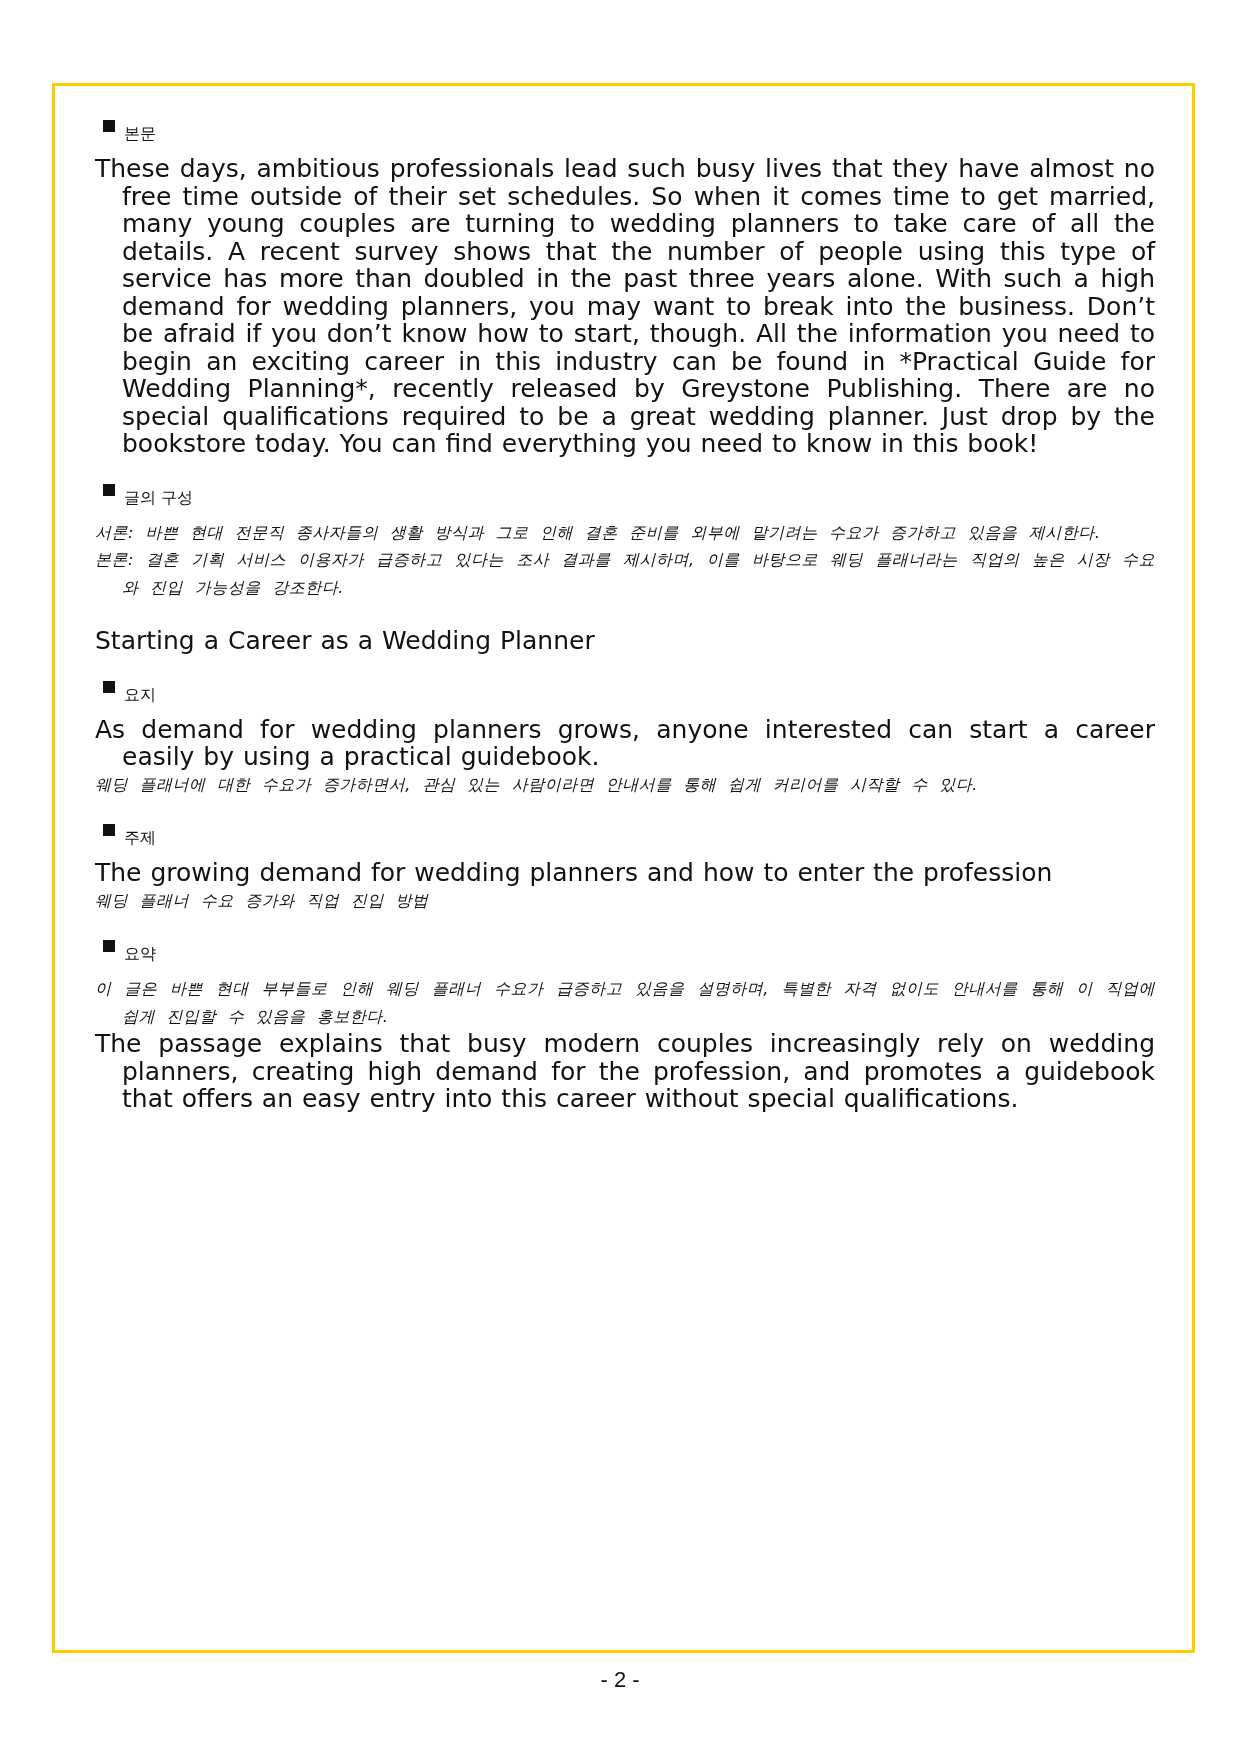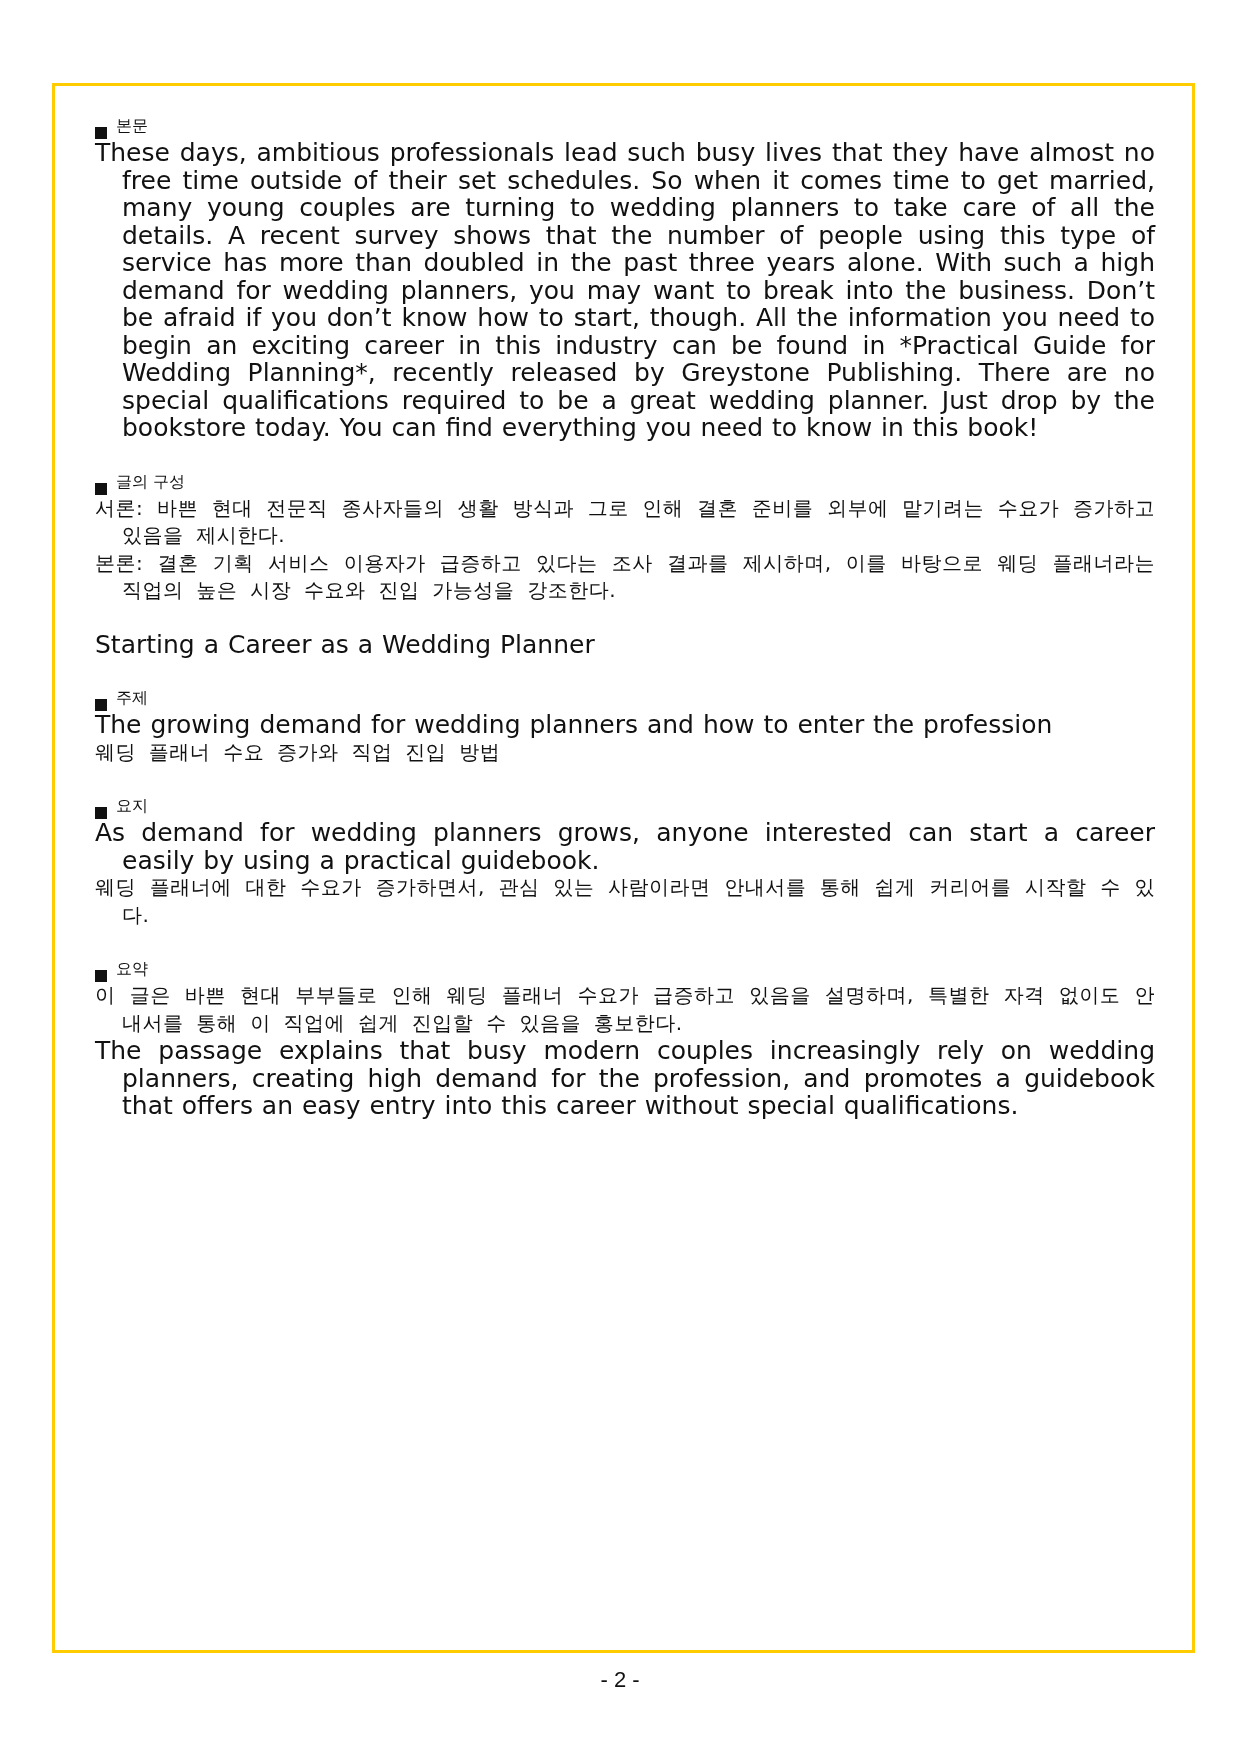--- a/index.html
+++ b/index.html
@@ -28,25 +28,25 @@
     position: absolute;
     left: 40px;
     top: 26px;
     width: 1060px;
   }
   .section {
     margin: 0 0 26px 0;
   }
   .section-heading {
     display: flex;
-    align-items: flex-end;
+    align-items: flex-start;
     height: 27px;
     line-height: 27px;
     font-size: 16px;
-    margin: 0;
+    margin: 8px;
   }
   .square-bullet {
     display: inline-block;
     width: 12px;
     height: 12px;
     background: #111111;
     margin-right: 9px;
     position: relative;
     top: 0px;
   }
@@ -55,24 +55,25 @@
     line-height: 27.5px;
     margin: 0;
     text-align: justify;
     text-align-last: left;
     padding-left: 27px;
     text-indent: -27px;
     letter-spacing: 0px;
     word-spacing: 1px;
   }
   .para.ko {
-    font-size: 20px;
+    font-size: 16px;
     line-height: 27.5px;
     letter-spacing: 0.5px;
     word-spacing: 6px;
+    font-style: italic;
   }
   .para.plain {
     text-align: right;
   }
   .struct-label {
     display: inline;
   }
   .page-number {
     position: absolute;
     top: 1660px;
@@ -108,33 +109,33 @@
       <p class="para ko"><span class="struct-label">본론:</span> <span>결혼 기획 서비스 이용자가 급증하고 있다는 조사 결과를 제시하며, 이를 바탕으로 웨딩 플래너라는 직업의 높은 시장 수요와 진입 가능성을 강조한다.</span></p>
     </div>
 
     <div class="section">
       <p class="para plain">Starting a Career as a Wedding Planner</p>
     </div>
 
     <div class="section">
       <div class="section-heading">
         <span class="square-bullet"></span>
-        <span>주제</span>
+        <span>요지</span>
       </div>
-      <p class="para plain">The growing demand for wedding planners and how to enter the profession</p>
-      <p class="para ko plain">웨딩 플래너 수요 증가와 직업 진입 방법</p>
+      <p class="para">As demand for wedding planners grows, anyone interested can start a career easily by using a practical guidebook.</p>
+      <p class="para ko">웨딩 플래너에 대한 수요가 증가하면서, 관심 있는 사람이라면 안내서를 통해 쉽게 커리어를 시작할 수 있다.</p>
     </div>
 
     <div class="section">
       <div class="section-heading">
         <span class="square-bullet"></span>
-        <span>요지</span>
+        <span>주제</span>
       </div>
-      <p class="para">As demand for wedding planners grows, anyone interested can start a career easily by using a practical guidebook.</p>
-      <p class="para ko">웨딩 플래너에 대한 수요가 증가하면서, 관심 있는 사람이라면 안내서를 통해 쉽게 커리어를 시작할 수 있다.</p>
+      <p class="para plain">The growing demand for wedding planners and how to enter the profession</p>
+      <p class="para ko plain">웨딩 플래너 수요 증가와 직업 진입 방법</p>
     </div>
 
     <div class="section">
       <div class="section-heading">
         <span class="square-bullet"></span>
         <span>요약</span>
       </div>
       <p class="para ko">이 글은 바쁜 현대 부부들로 인해 웨딩 플래너 수요가 급증하고 있음을 설명하며, 특별한 자격 없이도 안내서를 통해 이 직업에 쉽게 진입할 수 있음을 홍보한다.</p>
       <p class="para">The passage explains that busy modern couples increasingly rely on wedding planners, creating high demand for the profession, and promotes a guidebook that offers an easy entry into this career without special qualifications.</p>
     </div>

